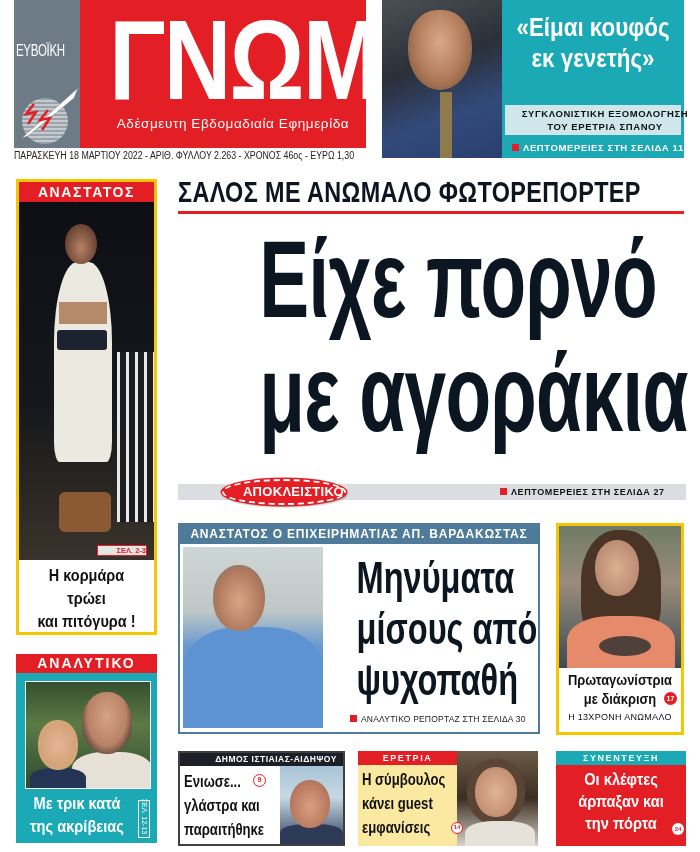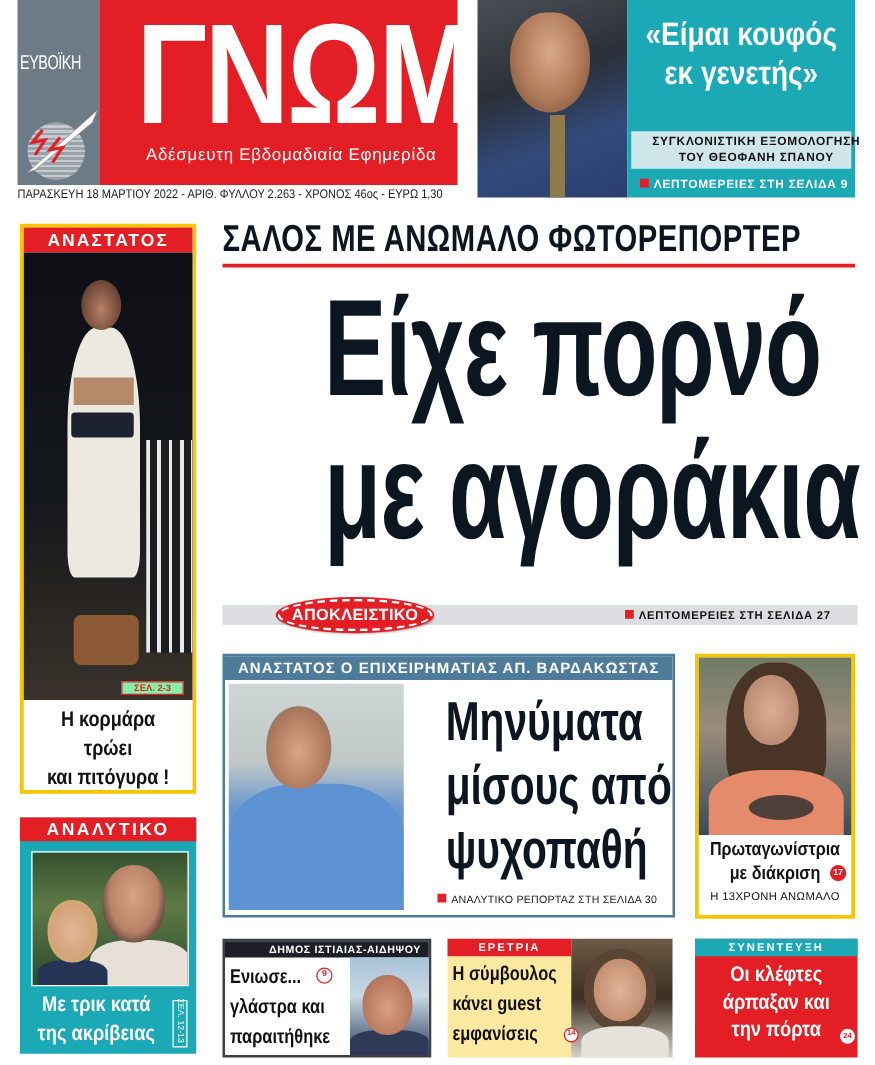--- a/index.html
+++ b/index.html
@@ -27,29 +27,29 @@
   
   .int-box { left: 16px; top: 179px; width: 141px; height: 456px; border: 3px solid #f6c700; background: #fff; }
   .int-hdr { left: 19px; top: 182px; width: 135px; height: 20px; background: #e31e24; color: #fff; font-size: 14px; line-height: 20px; text-align: center; font-weight: bold; letter-spacing: 1.6px; }
   .int-photo { left: 19px; top: 202px; width: 135px; height: 358px; background: linear-gradient(180deg, #0d0f14 0%, #14171c 55%, #2a2622 80%, #3a332d 100%); overflow: hidden; }
   .int-body { left: 35px; top: 60px; width: 58px; height: 200px; border-radius: 40% 40% 10% 10%; background: #ece9e1; }
   .int-head { left: 46px; top: 22px; width: 32px; height: 40px; border-radius: 50%; background: radial-gradient(ellipse at 50% 60%, #b98166 0%, #5e3c2c 80%, #1a1210 100%); }
   .int-belly { left: 40px; top: 100px; width: 48px; height: 22px; background: #b48a6a; }
   .int-bag { left: 38px; top: 128px; width: 50px; height: 20px; background: #1c2230; border-radius: 3px; }
   .int-rail { left: 98px; top: 150px; width: 37px; height: 170px; background: repeating-linear-gradient(90deg, #e8e8e8 0 3px, #1b1d20 3px 9px); }
   .int-shoes { left: 40px; top: 290px; width: 52px; height: 40px; background: #8b5a35; border-radius: 6px; }
-  .int-pg { left: 97px; top: 545px; width: 50px; height: 11px; background: #86efac; border: 1px solid #e31e24; color: #e31e24; font-size: 7.5px; line-height: 9px; font-weight: bold; text-align: center; }
+  .int-pg { left: 97px; top: 545px; width: 50px; height: 11px; background: #e5e5e5; border: 1px solid #e31e24; color: #e31e24; font-size: 7.5px; line-height: 9px; font-weight: bold; text-align: right; }
   .int-cap { left: 19px; top: 564px; width: 135px; font-size: 17px; line-height: 23px; color: #111; font-weight: bold; text-align: center; transform: scaleX(0.85); transform-origin: center; }
 
   
   .kicker { left: 178px; top: 175px; width: 508px; font-size: 30px; line-height: 34px; color: #0d1620; font-weight: bold; transform: scaleX(0.78); transform-origin: left center; white-space: nowrap; letter-spacing: 0.5px; }
   .kicker-rule { left: 178px; top: 211px; width: 506px; height: 3px; background: #e31e24; }
   .headline { left: 178px; top: 222px; width: 508px; font-size: 110px; line-height: 114px; color: #0b1620; font-weight: bold; text-align: center; transform: scaleX(0.68); transform-origin: center top; white-space: nowrap; letter-spacing: -1px; }
   .grey-bar { left: 178px; top: 484px; width: 508px; height: 16px; background: #dcdde0; }
-  .excl { left: 222px; top: 479px; width: 124px; height: 26px; background: #e31e24; border-radius: 50%; border: 2px dashed #fff; box-shadow: 0 0 0 1.5px #e31e24, 1px 2px 2px rgba(0,0,0,0.35); color: #fff; font-size: 13px; line-height: 22px; font-weight: bold; text-align: center; letter-spacing: 0.3px; }
+  .excl { left: 222px; top: 479px; width: 124px; height: 26px; background: #e31e24; border-radius: 50%; border: 2px dashed #fff; box-shadow: 0 0 0 1.5px #e31e24, 1px 2px 2px rgba(0,0,0,0.35); color: #fff; font-size: 13px; line-height: 22px; font-weight: bold; text-align: right; letter-spacing: 0.3px; }
   .main-more { left: 500px; top: 486px; width: 186px; font-size: 9px; line-height: 12px; color: #111; font-weight: bold; letter-spacing: 0.6px; white-space: nowrap; }
 
   
   .mid-box { left: 178px; top: 523px; width: 362px; height: 211px; border: 2px solid #4e7b9a; background: #fff; }
   .mid-hdr { left: 180px; top: 525px; width: 358px; height: 19px; background: #4e7b9a; color: #fff; font-size: 12px; line-height: 19px; font-weight: bold; text-align: center; letter-spacing: 0.8px; white-space: nowrap; }
   .mid-photo { left: 183px; top: 547px; width: 140px; height: 181px; background: linear-gradient(180deg, #cfd6d6 0%, #bfc8c6 35%, #6a98d0 55%, #5b8fd0 100%); overflow: hidden; }
   .mid-face { left: 30px; top: 18px; width: 52px; height: 66px; border-radius: 48%; background: radial-gradient(ellipse at 50% 55%, #d8a486 0%, #b07a5e 60%, #6d6f70 100%); }
   .mid-shirt { left: 0; top: 80px; width: 140px; height: 101px; border-radius: 40% 40% 0 0; background: #5e93d3; }
   .mid-title { left: 330px; top: 552px; width: 204px; font-size: 44px; line-height: 51px; color: #0b1620; font-weight: bold; text-align: center; transform: scaleX(0.74); transform-origin: center top; white-space: nowrap; }
   .mid-more { left: 350px; top: 714px; width: 185px; font-size: 8.5px; color: #222; white-space: nowrap; letter-spacing: 0.2px; }
@@ -123,23 +123,23 @@
   <div class="abs" style="left:58px;top:92px;width:12px;height:66px;background:#8f7a4c;"></div>
 </div>
 <div class="abs tr-teal"></div>
 <div class="abs tr-quote">
   <div>«Είμαι κουφός</div>
   <div>εκ γενετής»</div>
 </div>
 <div class="abs tr-band"></div>
 <div class="abs tr-band-text">
   <div>ΣΥΓΚΛΟΝΙΣΤΙΚΗ ΕΞΟΜΟΛΟΓΗΣΗ</div>
-  <div>ΤΟΥ ΘΕΟΦΑΝΗ ΣΠΑΝΟΥ</div>
-</div>
-<div class="abs tr-more"><span class="sq"></span><span>ΛΕΠΤΟΜΕΡΕΙΕΣ ΣΤΗ ΣΕΛΙΔΑ 9</span></div>
+  <div>ΤΟΥ ΕΡΕΤΡΙΑ ΣΠΑΝΟΥ</div>
+</div>
+<div class="abs tr-more"><span class="sq"></span><span>ΛΕΠΤΟΜΕΡΕΙΕΣ ΣΤΗ ΣΕΛΙΔΑ 11</span></div>
 
 <div class="abs int-box"></div>
 <div class="abs int-hdr">ΑΝΑΣΤΑΤΟΣ</div>
 <div class="abs int-photo">
   <div class="abs int-rail"></div>
   <div class="abs int-body"></div>
   <div class="abs int-belly"></div>
   <div class="abs int-bag"></div>
   <div class="abs int-head"></div>
   <div class="abs int-shoes"></div>

